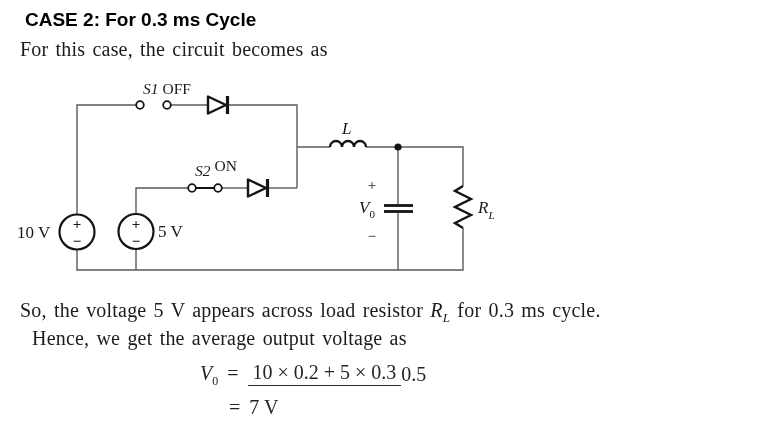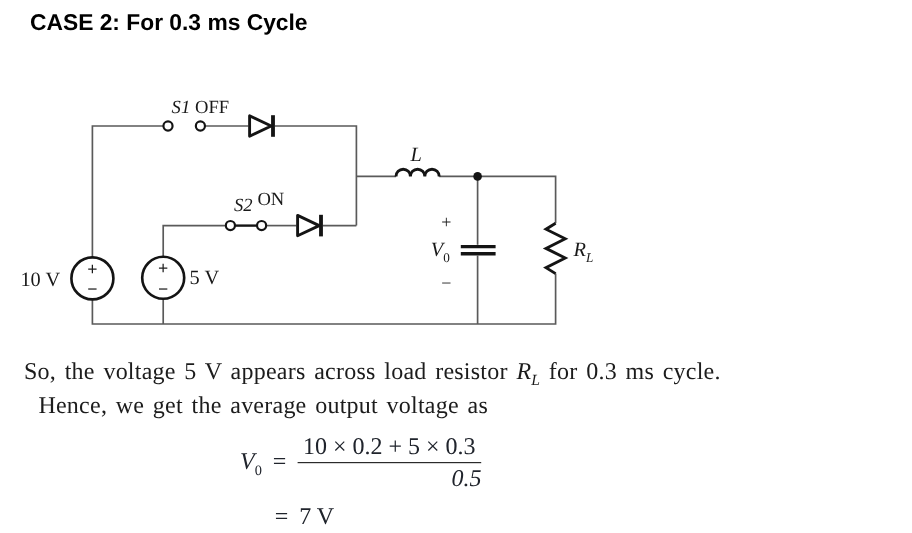--- a/index.html
+++ b/index.html
@@ -61,31 +61,32 @@
   .equation {
     position: absolute;
     left: 200px; top: 361px;
     font-size: 20px;
     color: #20242c;
   }
   .eq-row { display: flex; align-items: center; }
   .eq-lhs i { font-style: italic; }
   .eq-lhs sub { font-size: 12px; line-height: 0; }
   .eq-sign { margin: 0 9px; }
-  .frac { display: inline-flex; flex-direction: column; align-items: flex-end; }
+  .frac { display: inline-flex; flex-direction: row; align-items: flex-start; }
   .frac .num { line-height: 22px; padding: 0 5px 2px; border-bottom: 1.6px solid #2b2b2b; }
-  .frac .den { line-height: 22px; padding-top: 2px; font-style: italic; }
+  .frac .den { line-height: 22px; padding-top: 2px; }
   .eq-result { margin-top: 10px; margin-left: 20px; }
 </style>
 </head>
 <body>
 
 <main class="page">
 
   <h1 class="title">CASE 2: For 0.3 ms Cycle</h1>
+  <p class="intro">For this case, the circuit becomes as</p>
 
   <svg class="circuit" width="520" height="225" viewBox="0 75 520 225">
 
     <g class="wire">
       <path d="M77,214.5 L77,105 L136,105"></path>
       <path d="M171,105 L207,105"></path>
       <path d="M229,105 L297,105 L297,188"></path>
       <path d="M77,249.5 L77,270 L463,270 L463,228"></path>
       <path d="M136,249 L136,270"></path>
       <path d="M136,213.5 L136,188 L188,188"></path>

